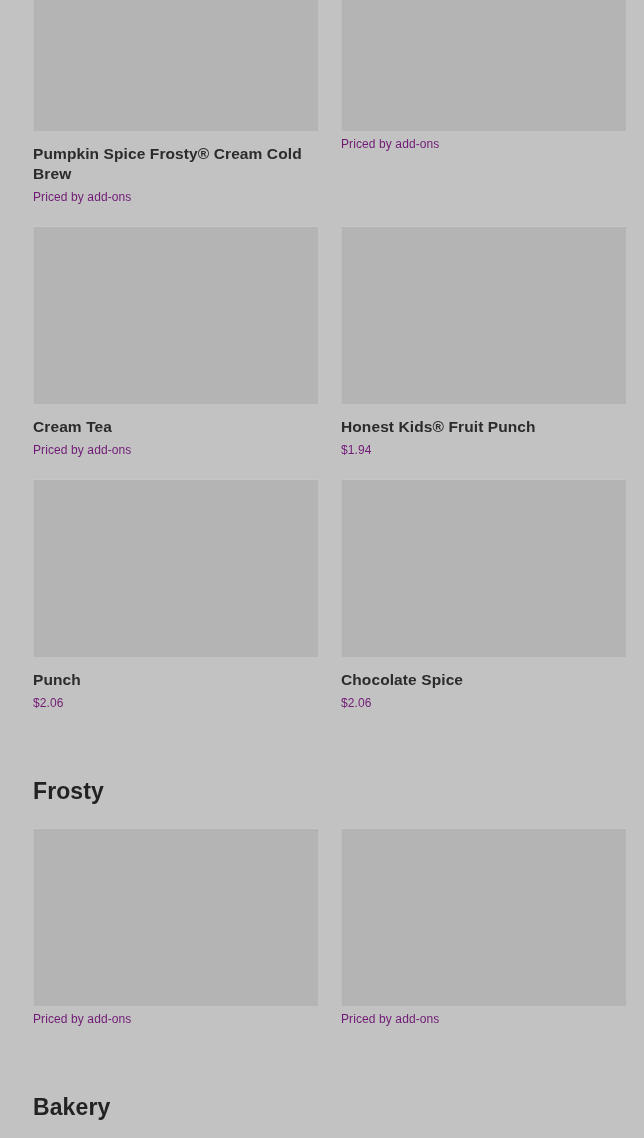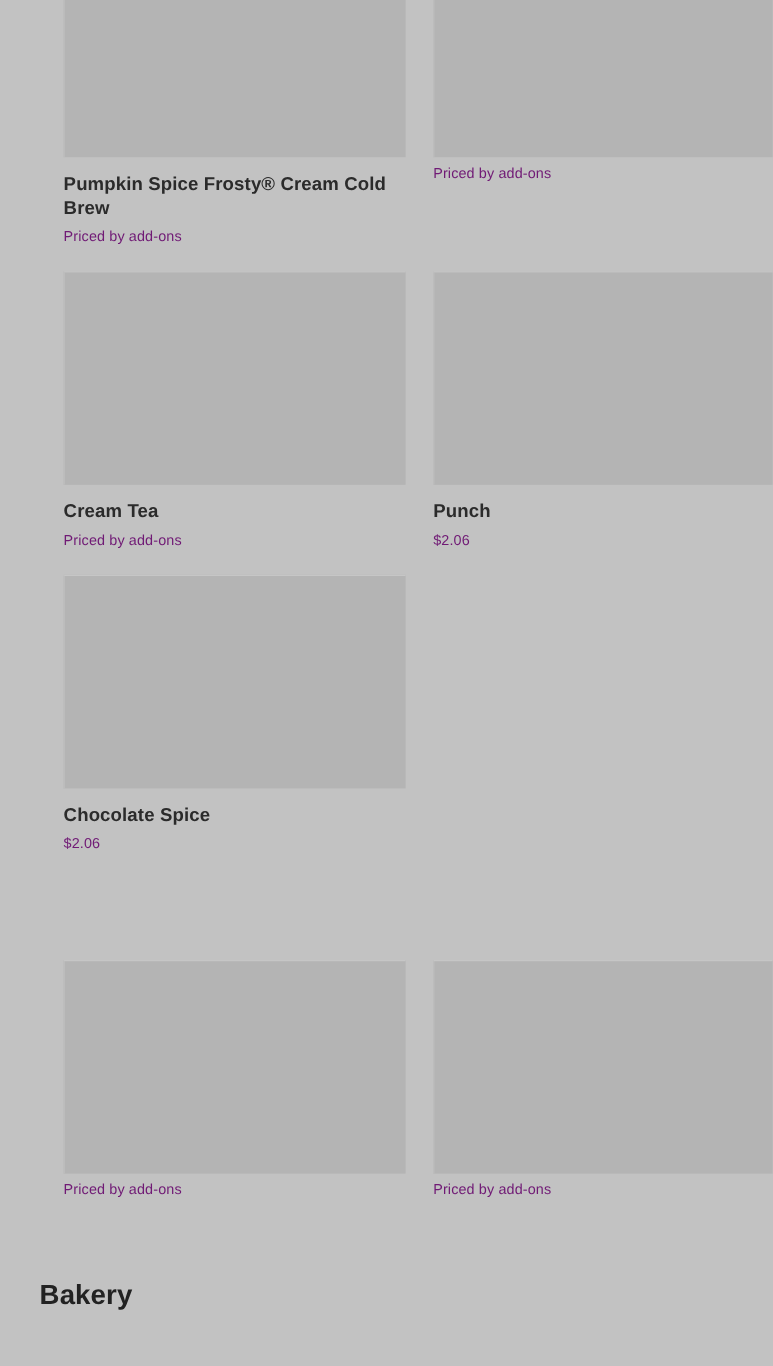--- a/index.html
+++ b/index.html
@@ -21,21 +21,21 @@
     height: 1138px;
     background: #c2c2c2;
     overflow: hidden;
   }
 
   
   .grid {
     display: grid;
     grid-template-columns: 285px 285px;
     column-gap: 23px;
-    padding: 0 53px;
+    padding: 0 33px;
   }
 
   .card {
     position: relative;
     display: block;
     padding-bottom: 20px;
   }
 
   
   .row-clipped .thumb {
@@ -101,36 +101,42 @@
       <div class="thumb" style="background: rgb(180, 180, 180);"></div>
       <div class="card-sub">Priced by add-ons</div>
     </div>
 
     <div class="card">
       <div class="thumb" style="background: rgb(180, 180, 180);"></div>
       <div class="card-title">Cream Tea</div>
       <div class="card-sub">Priced by add-ons</div>
     </div>
 
+    <div class="card">
+      <div class="thumb" style="background: rgb(180, 180, 180);"></div>
+      <div class="card-title">Honest Kids® Fruit Punch</div>
+      <div class="card-sub">$1.94</div>
+    </div>
 
     <div class="card">
       <div class="thumb" style="background: rgb(180, 180, 180);"></div>
       <div class="card-title">Punch</div>
       <div class="card-sub">$2.06</div>
     </div>
 
     <div class="card">
       <div class="thumb" style="background: rgb(180, 180, 180);"></div>
       <div class="card-title">Chocolate Spice</div>
       <div class="card-sub">$2.06</div>
     </div>
 
   </div>
 
   <div class="sec-gap-frosty"></div>
+  <h2 class="section-heading">Frosty</h2>
   <div class="sec-gap-frosty-after"></div>
 
   <div class="grid">
     <div class="card">
       <div class="thumb" style="background: rgb(180, 180, 180);"></div>
       <div class="card-sub">Priced by add-ons</div>
     </div>
 
     <div class="card">
       <div class="thumb" style="background: rgb(180, 180, 180);"></div>

